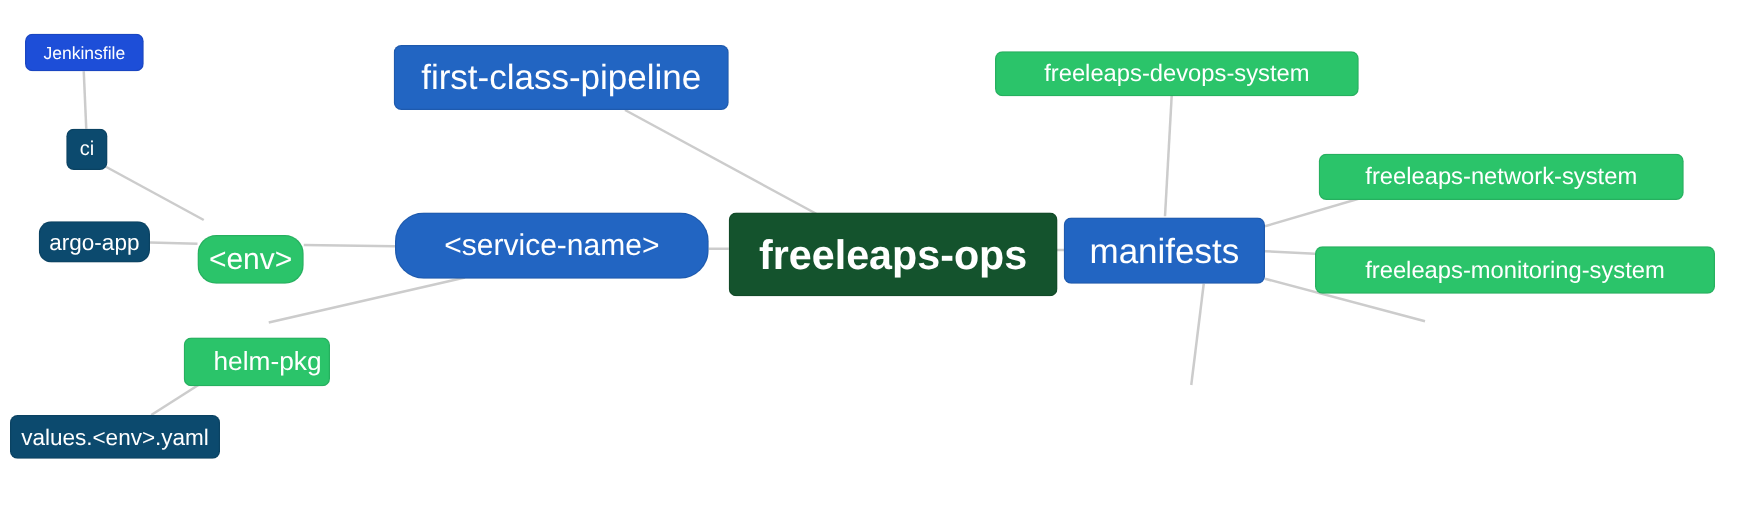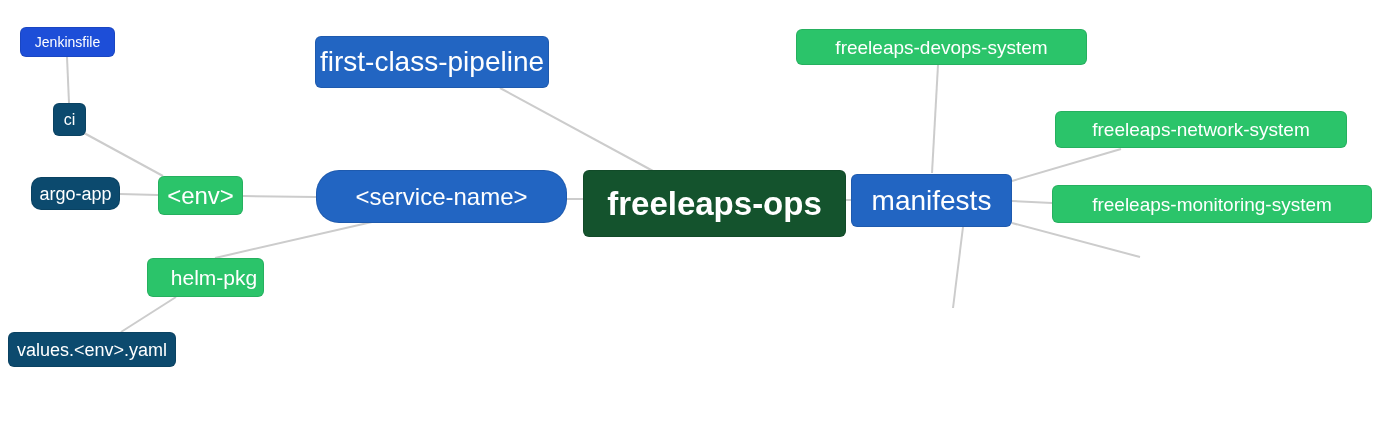--- a/index.html
+++ b/index.html
@@ -21,21 +21,21 @@
     box-sizing: border-box;
     color: #ffffff;
     border-radius: 6px;
     border: 1px solid rgba(0,0,0,0.10);
     white-space: nowrap;
     cursor: pointer;
     padding: 0 4px;
     line-height: 1;
   }
   .blue   { background: #2265c2; }
-  .green  { background: #2bc46a; }
+  .green  { background: #2bc46a; margin-top: 12px; }
   .orange { background: #1d4ed8; text-align: center; }
   .red    { background: #0c4a6e; }
   .dark   { background: #14532d; font-weight: bold; }
 </style>
 </head>
 <body>
 
 <div class="canvas">
 
   <svg class="edges">
@@ -54,27 +54,27 @@
     <line x1="1012" y1="223" x2="1140" y2="257"></line>
     <line x1="963" y1="227" x2="953" y2="308"></line>
   </svg>
 
   <div class="node orange" style="left:20px;   top:27px;  width:95px;  height:30px; font-size:14px;">Jenkinsfile</div>
 
   <div class="node red" style="left:53px;   top:103px; width:33px;  height:33px; font-size:16px;">ci</div>
 
   <div class="node red" style="left:31px;   top:177px; width:89px;  height:33px; font-size:18px;border-radius:10px;">argo-app</div>
 
-  <div class="node green" style="left:158px;  top:176px; width:85px;  height:39px; font-size:24px;">&lt;env&gt;</div>
+  <div class="node green" style="left:158px;  top:176px; width:85px;  height:39px; font-size:24px;border-radius:15px;">&lt;env&gt;</div>
 
   <div class="node green" style="left:147px;  top:258px; width:117px; height:39px; font-size:21px;padding-left:21px;">helm-pkg</div>
 
   <div class="node red" style="left:8px;    top:332px; width:168px; height:35px; font-size:18px;">values.&lt;env&gt;.yaml</div>
 
-  <div class="node blue" style="left:315px;  top:36px;  width:234px; height:52px; font-size:28px;">first-class-pipeline</div>
+  <div class="node blue" style="left:315px;  top:36px;  width:268px; height:52px; font-size:28px;">first-class-pipeline</div>
 
   <div class="node blue" style="left:316px;  top:170px; width:251px; height:53px; font-size:24px;border-radius:23px;">&lt;service-name&gt;</div>
 
   <div class="node dark" style="left:583px;  top:170px; width:263px; height:67px; font-size:33px;">freeleaps-ops</div>
 
   <div class="node blue" style="left:851px;  top:174px; width:161px; height:53px; font-size:28px;">manifests</div>
 
   <div class="node green" style="left:796px;  top:29px;  width:291px; height:36px; font-size:19px;">freeleaps-devops-system</div>
 
   <div class="node green" style="left:1055px; top:111px; width:292px; height:37px; font-size:19px;">freeleaps-network-system</div>

